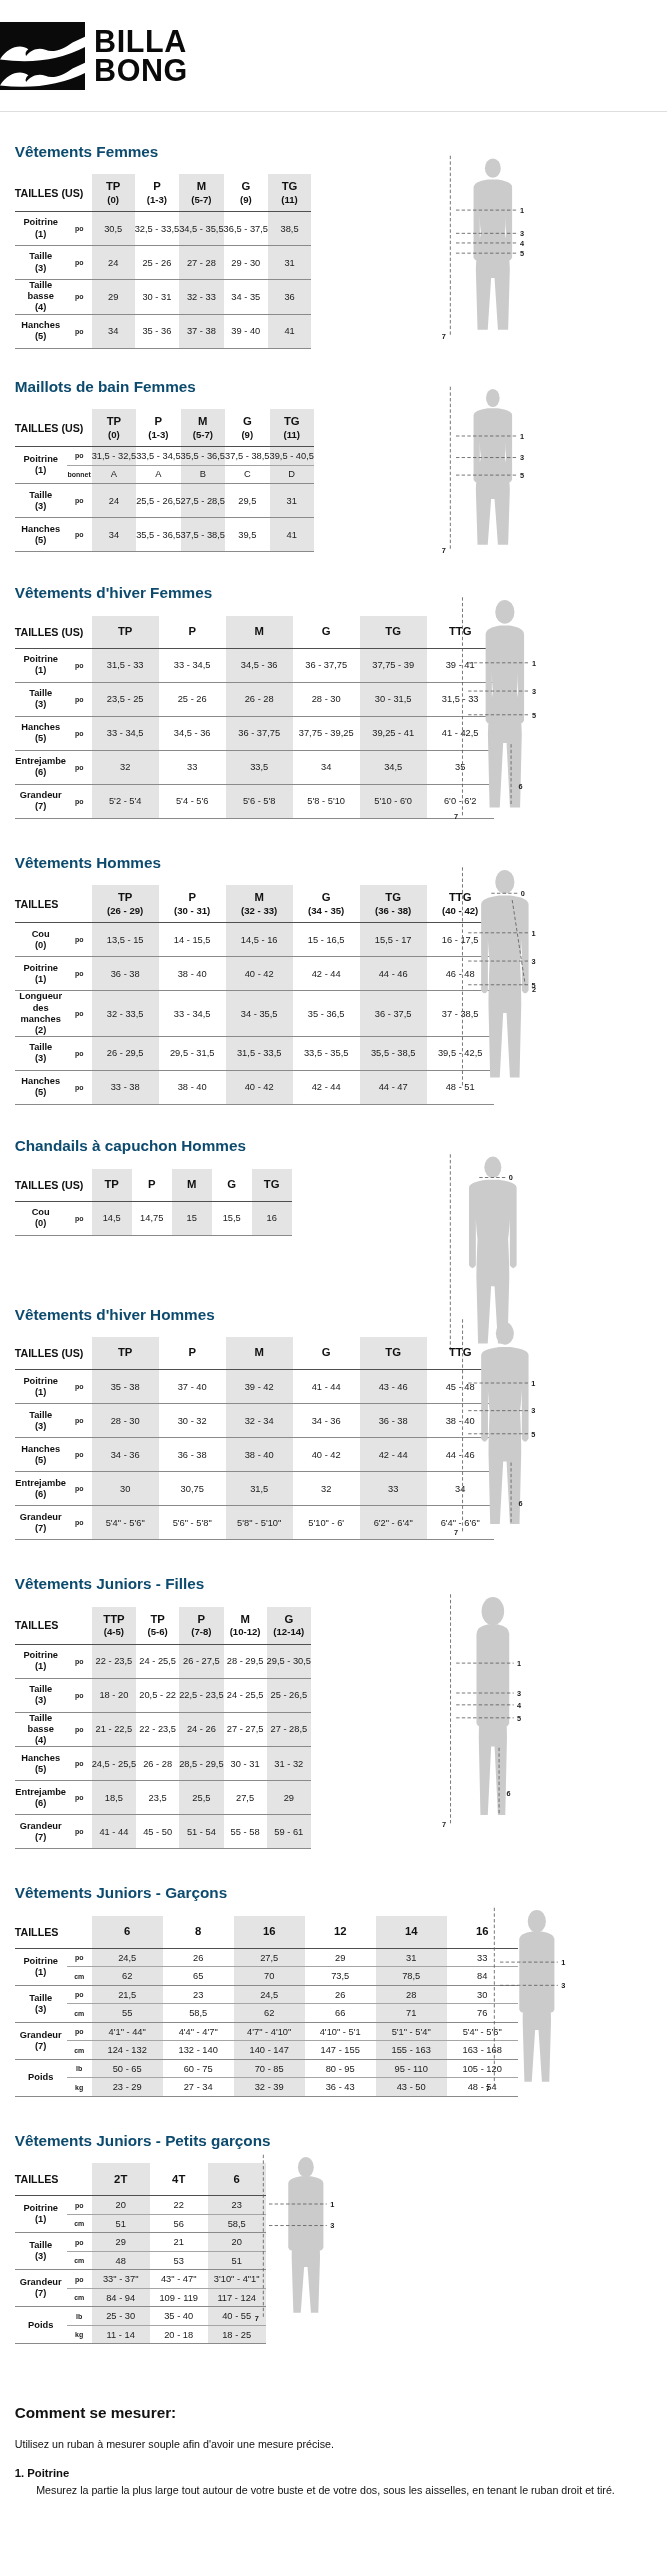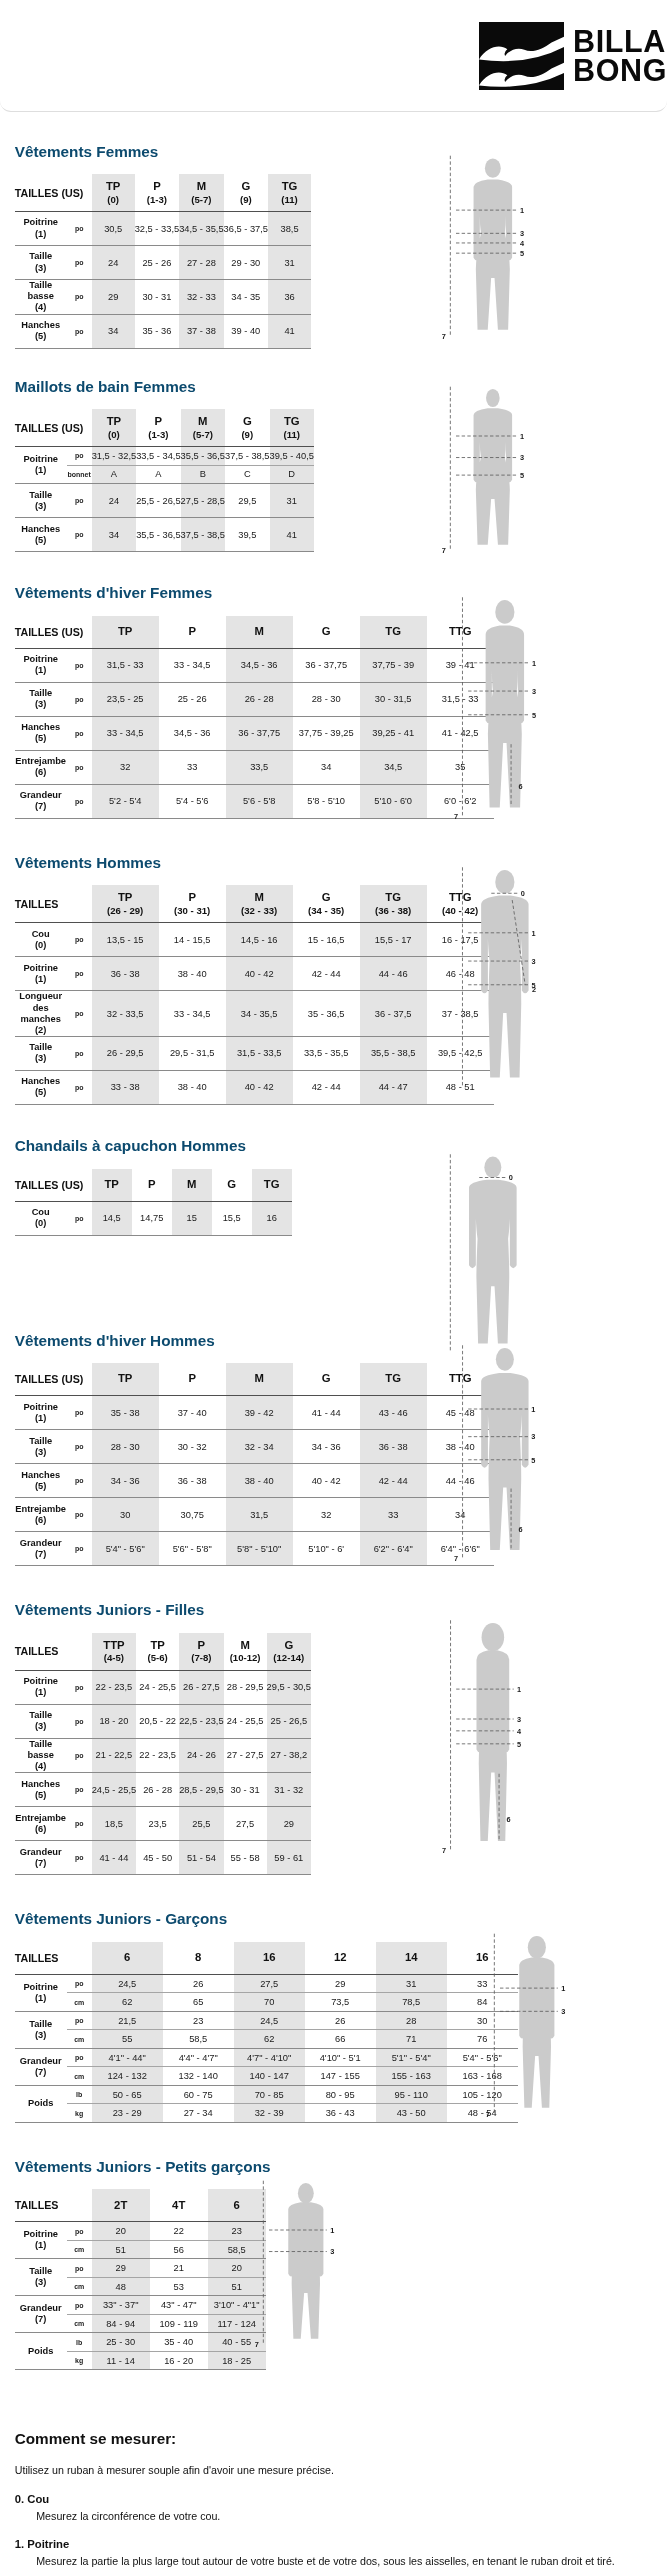--- a/index.html
+++ b/index.html
@@ -1,17 +1,17 @@
 <!DOCTYPE html>
 <html style="font-size:9px"><head>
 <meta charset="utf-8">
 <style>
   html,body{margin:0;padding:0;background:#ffffff;}
   body{width:667px;font-family:"Liberation Sans",sans-serif;color:#111;}
-  header{height:111px;display:flex;align-items:center;justify-content:flex-end;border-bottom:1.1px solid #dedede;border-radius:11px;}
+  header{height:111px;display:flex;align-items:center;justify-content:flex-start;border-bottom:1.1px solid #dedede;}
   .logo{display:flex;align-items:center;gap:9px;}
   .logo-text{display:flex;flex-direction:column;font-weight:800;font-size:30.5px;line-height:0.95;letter-spacing:0.6px;color:#0a0a0a;}
   .page{padding:0 14.7px 5.7px 14.7px;}
   .chart-section{position:relative;}
   .section-title{font-size:15.3px;font-weight:800;margin:0 0 13.6px 0;color:#0c4a6e;}
   .section-body{position:relative;}
   table.size-table{border-collapse:collapse;border-bottom:1.1px solid #8a8a8a;}
   table.size-table th,table.size-table td{padding:0;}
   thead tr{border-bottom:1.7px solid #4f4f4f;}
   thead th{height:37px;vertical-align:middle;}
@@ -625,21 +625,21 @@
     Q 124 139 125 118
     L 125 200 Q 131 210 137 200
     L 137 63 Q 137 53 105 49 Z"></path>
             <line class="dash" x1="71" y1="45" x2="117" y2="45"></line>
             <text x="123" y="50">0</text>
             <line class="dash" x1="20" y1="4" x2="20" y2="350"></line>
           </svg>
         </div>
       </div>
     </section>
-    <section class="chart-section" style="margin-top: 96px;">
+    <section class="chart-section" style="margin-top: 70px;">
       <h2 class="section-title">Vêtements d'hiver Hommes</h2>
       <div class="section-body">
         <table class="size-table simplehead">
           <colgroup>
             <col style="width: 52px;">
             <col style="width: 25px;">
             <col style="width: 67px;">
             <col style="width: 67px;">
             <col style="width: 67px;">
             <col style="width: 67px;">
@@ -832,21 +832,21 @@
             <tr class="group-start single">
               <th class="rowlabel" rowspan="1">
                 <div>Taille basse</div>
                 <div>(4)</div>
               </th>
               <td class="unit">po</td>
               <td class="val gray">21 - 22,5</td>
               <td class="val">22 - 23,5</td>
               <td class="val gray">24 - 26</td>
               <td class="val">27 - 27,5</td>
-              <td class="val gray">27 - 38,2</td>
+              <td class="val gray">27 - 28,5</td>
             </tr>
             <tr class="group-start single">
               <th class="rowlabel" rowspan="1">
                 <div>Hanches</div>
                 <div>(5)</div>
               </th>
               <td class="unit">po</td>
               <td class="val gray">24,5 - 25,5</td>
               <td class="val">26 - 28</td>
               <td class="val gray">28,5 - 29,5</td>
@@ -1141,21 +1141,21 @@
                 <div>Poids</div>
               </th>
               <td class="unit">lb</td>
               <td class="val gray">25 - 30</td>
               <td class="val">35 - 40</td>
               <td class="val gray">40 - 55</td>
             </tr>
             <tr class="sub half">
               <td class="unit">kg</td>
               <td class="val gray">11 - 14</td>
-              <td class="val">16 - 20</td>
+              <td class="val">20 - 18</td>
               <td class="val gray">18 - 25</td>
             </tr>
           </tbody>
         </table>
         <div class="figure" style="left: 237px; top: -10.2px;">
           <svg width="119" height="170" viewBox="0 0 210 300">
             <ellipse class="body" cx="95" cy="25" rx="14" ry="18"></ellipse>
             <path class="body" d="M 86 41
     Q 64 45 64 53
     L 64 167 Q 69 177 74 167
@@ -1178,22 +1178,18 @@
         </div>
       </div>
     </section>
   </main>
 
 <section class="howto">
   <h2 class="howto-title">Comment se mesurer:</h2>
   <p class="howto-intro">Utilisez un ruban à mesurer souple afin d'avoir une mesure précise.</p>
   <div id="howto-items">
       <div class="hitem">
-        <div class="hhead"><span>0. </span><span>Cou</span></div>
-        <div class="hdesc">Mesurez la circonférence de votre cou.</div>
-      </div>
-      <div class="hitem">
         <div class="hhead"><span>1. </span><span>Poitrine</span></div>
         <div class="hdesc">Mesurez la partie la plus large tout autour de votre buste et de votre dos, sous les aisselles, en tenant le ruban droit et tiré.</div>
       </div>
     </div>
 </section>
 
 
 </body></html>

